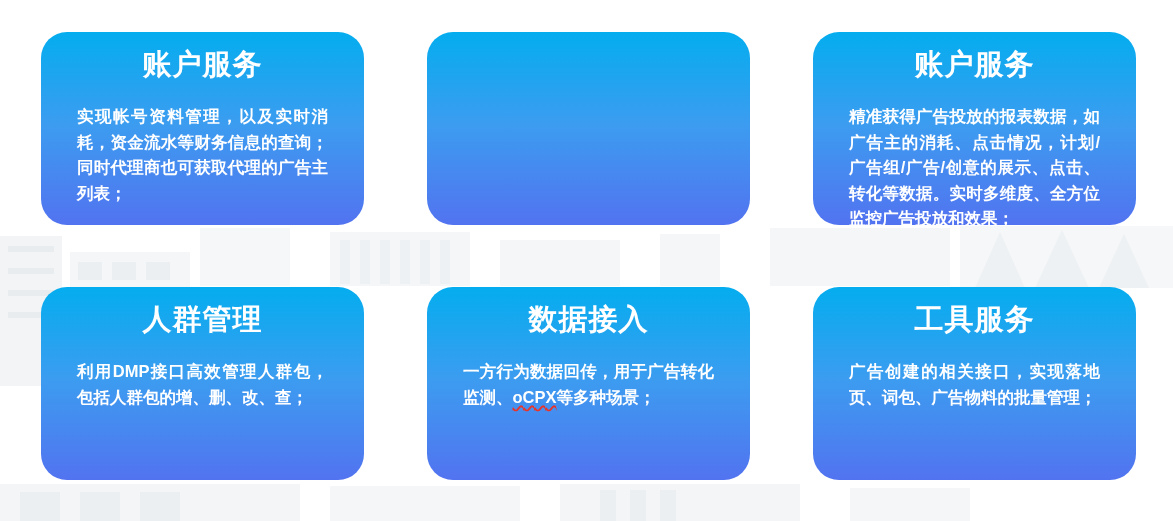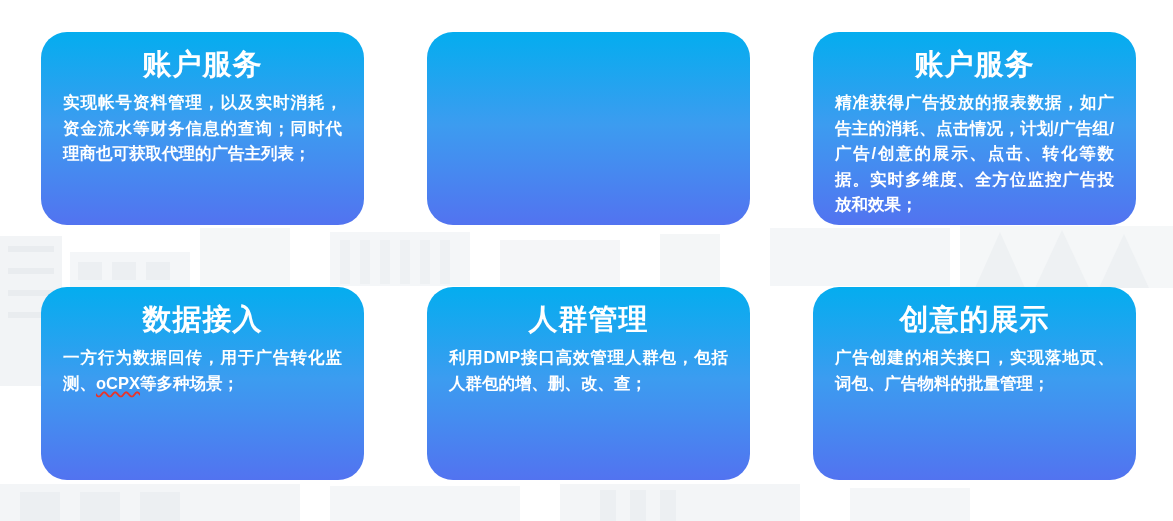--- a/index.html
+++ b/index.html
@@ -55,21 +55,21 @@
     text-align: center;
     color: #ffffff;
     font-size: 29px;
     font-weight: bold;
     line-height: 40px;
     letter-spacing: 1px;
     white-space: nowrap;
   }
 
   .card-body {
-    margin: 2px;
+    margin: 16px;
     color: #ffffff;
     font-size: 16.5px;
     font-weight: bold;
     line-height: 25.5px;
     text-align: justify;
     text-justify: inter-ideograph;
     letter-spacing: 0px;
   }
 
   
@@ -133,27 +133,27 @@
 
   <div class="feature-card" style="--c-top: #04ADEF; --c-mid: #3C9CF0; --c-bot: #5273F0;">
   </div>
 
   <div class="feature-card" style="--c-top: #04ADEF; --c-mid: #3C9CF0; --c-bot: #5273F0;">
     <h2 class="card-title">账户服务</h2>
     <p class="card-body"><span>精准获得广告投放的报表数据，如广告主的消耗、点击情况，计划/广告组/广告/创意的展示、点击、转化等数据。实时多维度、全方位监控广告投放和效果；</span></p>
   </div>
 
   <div class="feature-card" style="--c-top: #04ADEF; --c-mid: #3C9CF0; --c-bot: #5273F0;">
+    <h2 class="card-title">人群管理</h2>
+    <p class="card-body"><span>利用DMP接口高效管理人群包，包括人群包的增、删、改、查；</span></p>
+  </div>
+
+  <div class="feature-card" style="--c-top: #04ADEF; --c-mid: #3C9CF0; --c-bot: #5273F0;">
     <h2 class="card-title">数据接入</h2>
     <p class="card-body"><span>一方行为数据回传，用于广告转化监测、</span><span class="spellcheck">oCPX</span><span>等多种场景；</span></p>
   </div>
 
   <div class="feature-card" style="--c-top: #04ADEF; --c-mid: #3C9CF0; --c-bot: #5273F0;">
-    <h2 class="card-title">人群管理</h2>
-    <p class="card-body"><span>利用DMP接口高效管理人群包，包括人群包的增、删、改、查；</span></p>
-  </div>
-
-  <div class="feature-card" style="--c-top: #04ADEF; --c-mid: #3C9CF0; --c-bot: #5273F0;">
-    <h2 class="card-title">创意的展示</h2>
+    <h2 class="card-title">工具服务</h2>
     <p class="card-body"><span>广告创建的相关接口，实现落地页、词包、广告物料的批量管理；</span></p>
   </div>
 
 </div>
 
 </body></html>

